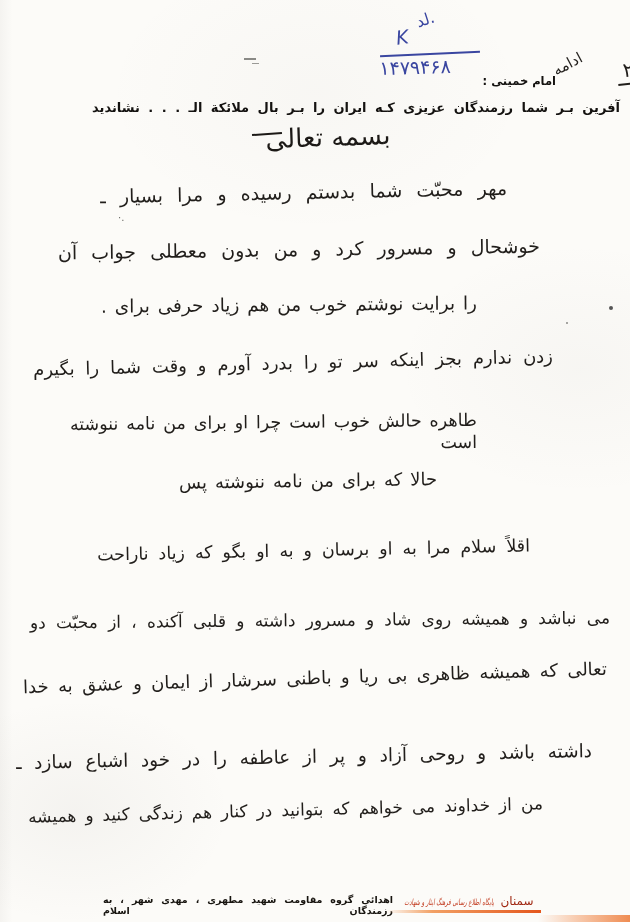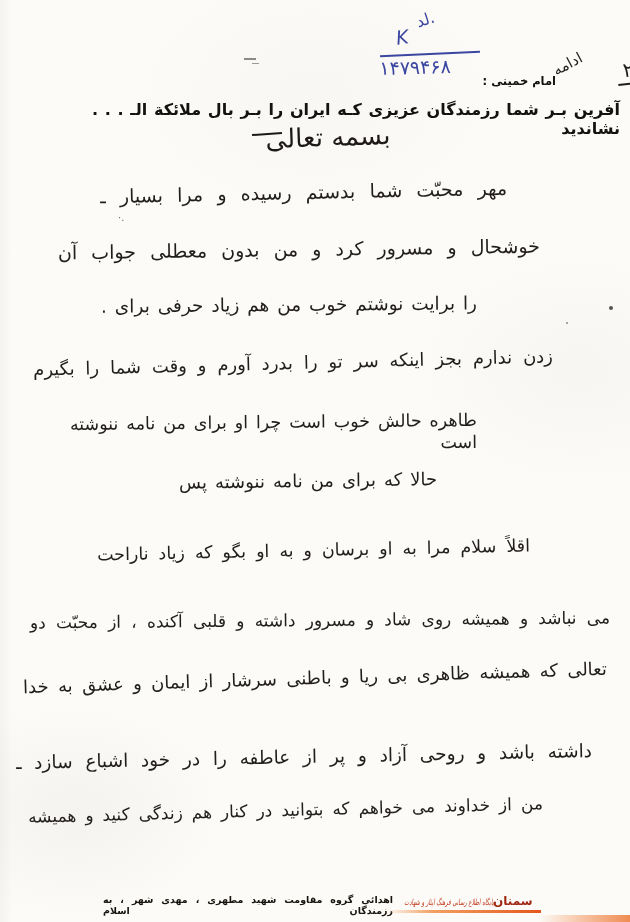--- a/index.html
+++ b/index.html
@@ -37,21 +37,21 @@
 <div class="abs blue" style="left:416px;top:10px;font-size:16px;transform:rotate(-18deg);">لد.</div>
 <div class="abs" style="left:380px;top:53px;width:100px;border-top:2.5px solid #3a46a0;transform:rotate(-2.5deg);"></div>
 <div class="abs blue" style="left:352px;top:56px;width:126px;font-size:19px;letter-spacing:4px;text-align:center;transform:rotate(-1.5deg);">۱۴۷۹۴۶۸</div>
 
 <div class="abs" style="left:552px;top:55px;font-size:15px;color:#211e1b;transform:rotate(-28deg);">ادامه</div>
 
 <div class="abs" style="left:617px;top:58px;font-size:20px;color:#211e1b;border-bottom:2px solid #211e1b;padding:0 3px 1px 6px;transform:rotate(-6deg);">۲</div>
 
 <div class="abs rtl print" style="left:478px;top:74px;width:78px;font-size:11.5px;text-align:right;">امام خمینی :</div>
 
-<div class="abs rtl print" style="left:92px;top:100px;width:528px;font-size:16px;text-align:justify;text-align-last:justify;letter-spacing:.2px;">آفرین بـر شما رزمندگان عزیزی کـه ایران را بـر بال ملائکة الـ . . . نشاندید</div>
+<div class="abs rtl print" style="left:92px;top:100px;width:528px;font-size:13px;text-align:justify;text-align-last:justify;letter-spacing:.2px;">آفرین بـر شما رزمندگان عزیزی کـه ایران را بـر بال ملائکة الـ . . . نشاندید</div>
 
 <div class="abs rtl" style="left:253px;top:122px;width:150px;font-size:26px;color:#1c1916;text-align:center;transform:rotate(-2deg);">بسمه تعالی</div>
 <div class="abs" style="left:252px;top:133px;width:30px;border-top:2px solid #1c1916;transform:rotate(-4deg);"></div>
 
 <div class="abs hw" style="left:100px;top:181px;width:407px;font-size:19px;transform:rotate(-1.2deg);">مهر محبّت شما بدستم رسیده و مرا بسیار ـ</div>
 <div class="abs hw" style="left:58px;top:238px;width:482px;font-size:19px;transform:rotate(-0.8deg);">خوشحال و مسرور کرد و من بدون معطلی جواب آن</div>
 <div class="abs hw" style="left:101px;top:293px;width:376px;font-size:18.5px;transform:rotate(-0.5deg);">را برایت نوشتم خوب من هم زیاد حرفی برای .</div>
 <div class="abs hw" style="left:33px;top:352px;width:520px;font-size:18px;transform:rotate(-1.5deg);">زدن ندارم بجز اینکه سر تو را بدرد آورم و وقت شما را بگیرم</div>
 <div class="abs hw" style="left:70px;top:412px;width:407px;font-size:17.5px;transform:rotate(-0.6deg);">طاهره حالش خوب است چرا او برای من نامه ننوشته است</div>
 <div class="abs hw" style="left:179px;top:470px;width:258px;font-size:18px;transform:rotate(-0.8deg);">حالا که برای من نامه ننوشته پس</div>
@@ -64,21 +64,21 @@
 <div class="abs" style="left:244px;top:58px;width:12px;border-top:2px solid #8a8a86;"></div>
 <div class="abs" style="left:252px;top:63px;width:7px;border-top:1.5px solid #9a9a96;"></div>
 <div class="speck" style="left:609px;top:306px;width:4px;height:4px;"></div>
 <div class="speck" style="left:566px;top:322px;width:2px;height:2px;background:#8a8a86;"></div>
 <div class="abs" style="left:118px;top:212px;color:#6b6b67;font-size:10px;">·.</div>
 
 <div class="abs rtl" style="left:103px;top:894px;width:290px;font-size:9.5px;font-weight:bold;color:#17140f;text-align:justify;text-align-last:justify;">اهدائی گروه مقاومت شهید مطهری ، مهدی شهر ، به رزمندگان اسلام</div>
 
 <div class="abs rtl" style="left:388px;top:897px;width:106px;font-size:8.5px;font-style:italic;color:#c23a1e;white-space:nowrap;transform:scaleX(.62);transform-origin:right center;">پایگاه اطلاع رسانی فرهنگ ایثار و شهادت</div>
 
-<div class="abs rtl" style="left:493px;top:894px;width:48px;font-size:12px;font-weight:bold;color:#a02812;text-align:left;">سمنان</div>
+<div class="abs rtl" style="left:493px;top:894px;width:48px;font-size:12px;font-weight:normal;color:#a02812;text-align:center;">سمنان</div>
 
 <div class="abs" style="left:386px;top:910px;width:155px;height:3px;background:linear-gradient(to left,#e4571d,#f2a064 70%,rgba(242,160,100,0));"></div>
 
 <div class="abs" style="left:545px;top:922px;width:84px;height:40px;margin-top:48px;">
   <span class="logo-orange" style="position:absolute;top:0;right:4px;font-size:13px;letter-spacing:1px;text-shadow:0 0 1px #fff;">شاهد</span>
   <span class="logo-orange" style="position:absolute;bottom:2px;left:4px;font-size:20px;font-style:italic;letter-spacing:2px;">ایمان</span>
   <span style="position:absolute;top:13px;left:30px;width:7px;height:7px;background:#3a6cb4;transform:rotate(20deg);display:block;"></span>
 </div>
 
 <div class="abs" style="left:538px;top:915px;width:92px;height:7px;background:linear-gradient(to left,#ef8c52,#f8cdb2 60%,rgba(248,205,178,0));"></div>

